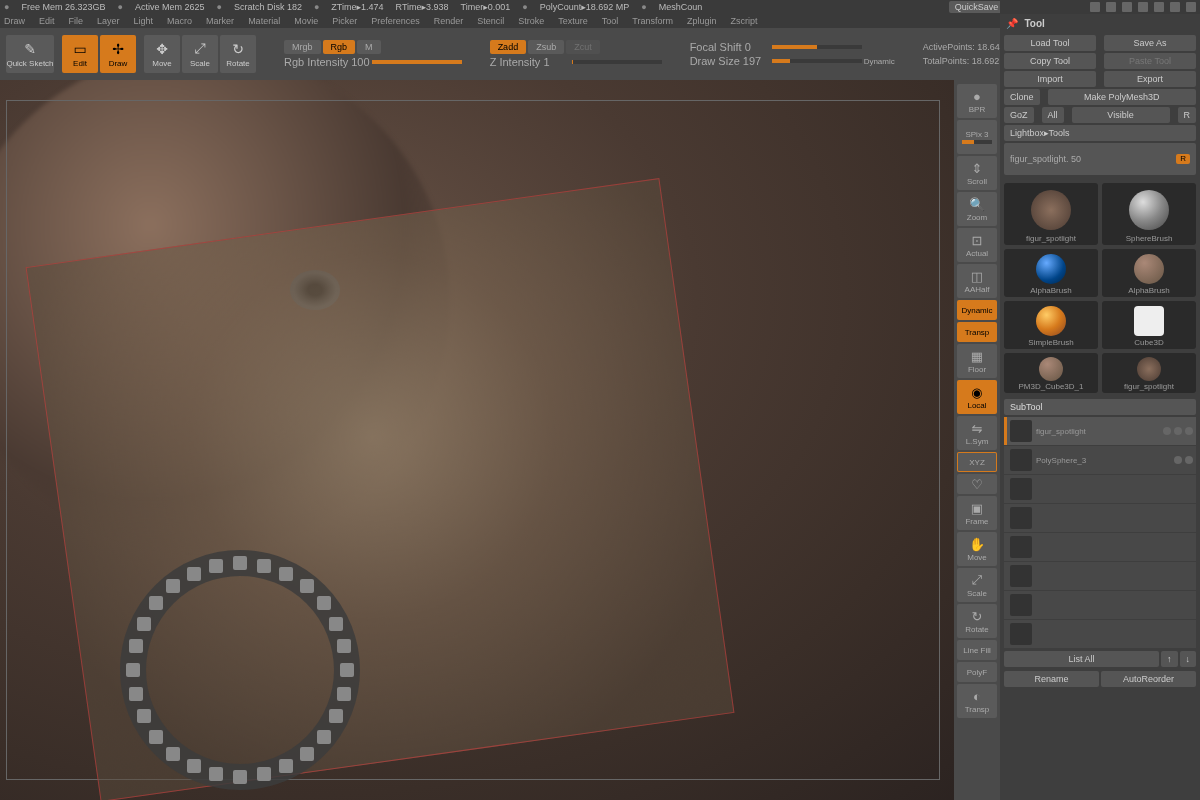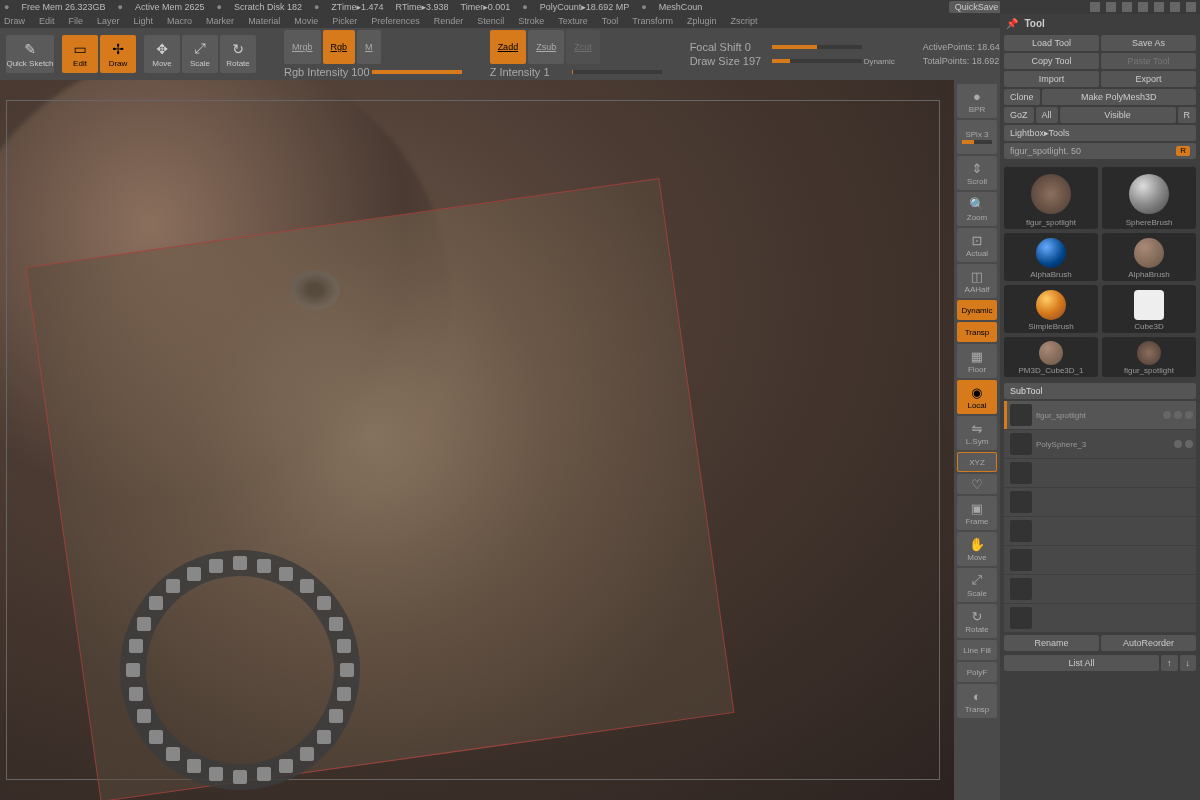--- a/index.html
+++ b/index.html
@@ -19,21 +19,21 @@
 
 .top-toolbar { height: 52px; background: #4a4a4a; display: flex; align-items: center; padding: 0 6px; gap: 8px; }
 .tool-group { display: flex; gap: 2px; }
 .tool-btn { background: #5a5a5a; color: #ccc; width: 36px; height: 38px; display: flex; flex-direction: column; align-items: center; justify-content: center; border-radius: 2px; cursor: pointer; font-size: 8px; gap: 2px; }
 .tool-btn.active { background: #d67a1c; color: #000; }
 .tool-btn .ico { font-size: 14px; }
 .tool-btn.wide { width: 48px; }
 
 .mode-group { display: flex; flex-direction: column; gap: 2px; margin-left: 20px; }
 .mode-row { display: flex; gap: 2px; align-items: center; }
-.mode-btn { background: #5a5a5a; padding: 12px 8px; color: #aaa; font-size: 9px; border-radius: 2px; cursor: pointer; text-decoration: underline; }
+.mode-btn { background: #5a5a5a; padding: 2px 8px; color: #aaa; font-size: 9px; border-radius: 2px; cursor: pointer; }
 .mode-btn.active { background: #d67a1c; color: #000; }
 .slider-label { font-size: 11px; color: #aaa; min-width: 80px; }
 .slider-track { height: 4px; width: 90px; background: #3a3a3a; position: relative; }
 .slider-fill { height: 100%; background: #d67a1c; }
 .points-info { display: flex; flex-direction: column; gap: 4px; font-size: 9px; color: #aaa; margin-left: 20px; }
 
 
 .main-area { position: absolute; top: 80px; left: 0; right: 200px; bottom: 0; background: #333; overflow: hidden; }
 .viewport-frame { position: absolute; top: 20px; left: 6px; right: 60px; bottom: 20px; border: 1px solid #666; }
 .sculpt-bg { position: absolute; inset: 0; background: radial-gradient(ellipse at 30% 30%, #6b5548 0%, #4a3a32 40%, #3a2e28 70%, #2a2220 100%); }
@@ -50,26 +50,26 @@
 .rt-btn.active { background: #d67a1c; color: #000; }
 .rt-btn.outline-orange { box-shadow: inset 0 0 0 1px #d67a1c; }
 .rt-btn .ico { font-size: 13px; }
 
 
 .right-panel { position: absolute; top: 0; right: 0; width: 200px; height: 100%; background: #3e3e3e; display: flex; flex-direction: column; }
 .panel-titlebar { height: 14px; background: #3a3a3a; display: flex; justify-content: flex-end; gap: 6px; padding: 0 4px; align-items: center; }
 .titlebar-icon { width: 10px; height: 10px; background: #666; border-radius: 1px; }
 .panel-header { display: flex; align-items: center; gap: 6px; padding: 4px 6px; font-size: 10px; color: #ccc; }
 .panel-section { padding: 2px 4px; }
-.btn-row { display: flex; gap: 2px; margin-bottom: 2px; }
+.btn-row { display: flex; gap: 8px; margin-bottom: 2px; }
 .pbtn { flex: 1; background: #555; color: #ccc; padding: 3px 4px; font-size: 9px; border-radius: 2px; cursor: pointer; text-align: center; }
 .pbtn.disabled { color: #777; }
 .pbtn.small { flex: 0 0 auto; padding: 3px 6px; }
 .breadcrumb { background: #555; padding: 3px 6px; font-size: 9px; color: #ccc; border-radius: 2px; margin-bottom: 2px; }
-.slider-row { background: #555; padding: 3px 6px; font-size: 9px; display: flex; justify-content: space-between; border-radius: 2px; margin-bottom: 2px; position: relative; }
+.slider-row { background: #555; padding: 11px 6px; font-size: 9px; display: flex; justify-content: space-between; border-radius: 2px; margin-bottom: 2px; position: relative; }
 .slider-row .r-badge { background: #d67a1c; color: #000; padding: 0 4px; border-radius: 2px; font-size: 8px; }
 
 .tool-grid { display: grid; grid-template-columns: 1fr 1fr; gap: 4px; padding: 4px; }
 .tool-thumb { height: 62px; background: #2a2a2a; border-radius: 3px; display: flex; flex-direction: column; align-items: center; justify-content: flex-end; font-size: 8px; color: #999; padding: 2px; position: relative; }
 .thumb-shape { width: 40px; height: 40px; border-radius: 50%; margin: auto; }
 .thumb-shape.sculpt { background: radial-gradient(ellipse, #8b6f5d, #4a3a32); }
 .thumb-shape.sphere { background: radial-gradient(circle at 35% 30%, #ddd, #888 50%, #444); }
 .thumb-shape.blue { background: radial-gradient(circle at 35% 30%, #6af, #048 60%, #024); }
 .thumb-shape.orange { background: radial-gradient(circle at 35% 30%, #fc6, #d67a1c 50%, #842); }
 .thumb-shape.white { background: #eee; border-radius: 4px; }
@@ -451,21 +451,21 @@
         <div class="subtool-thumb"></div>
         <span></span>
       </div>
     <div class="subtool-row">
         <div class="subtool-thumb"></div>
         <span></span>
       </div>
   </div>
 
   <div class="bottom-row">
-    <span class="pbtn">Rename</span>
-    <span class="pbtn">AutoReorder</span>
-  </div>
-  <div class="bottom-row">
     <span class="pbtn">List All</span>
     <span class="pbtn small">↑</span>
     <span class="pbtn small">↓</span>
   </div>
+  <div class="bottom-row">
+    <span class="pbtn">Rename</span>
+    <span class="pbtn">AutoReorder</span>
+  </div>
 </div>
 
 </body></html>

